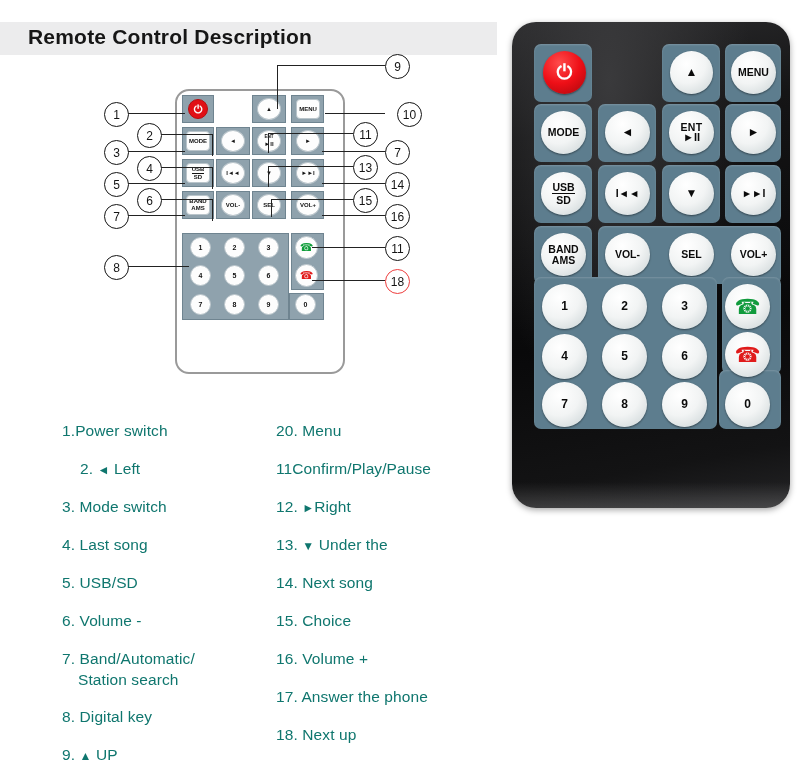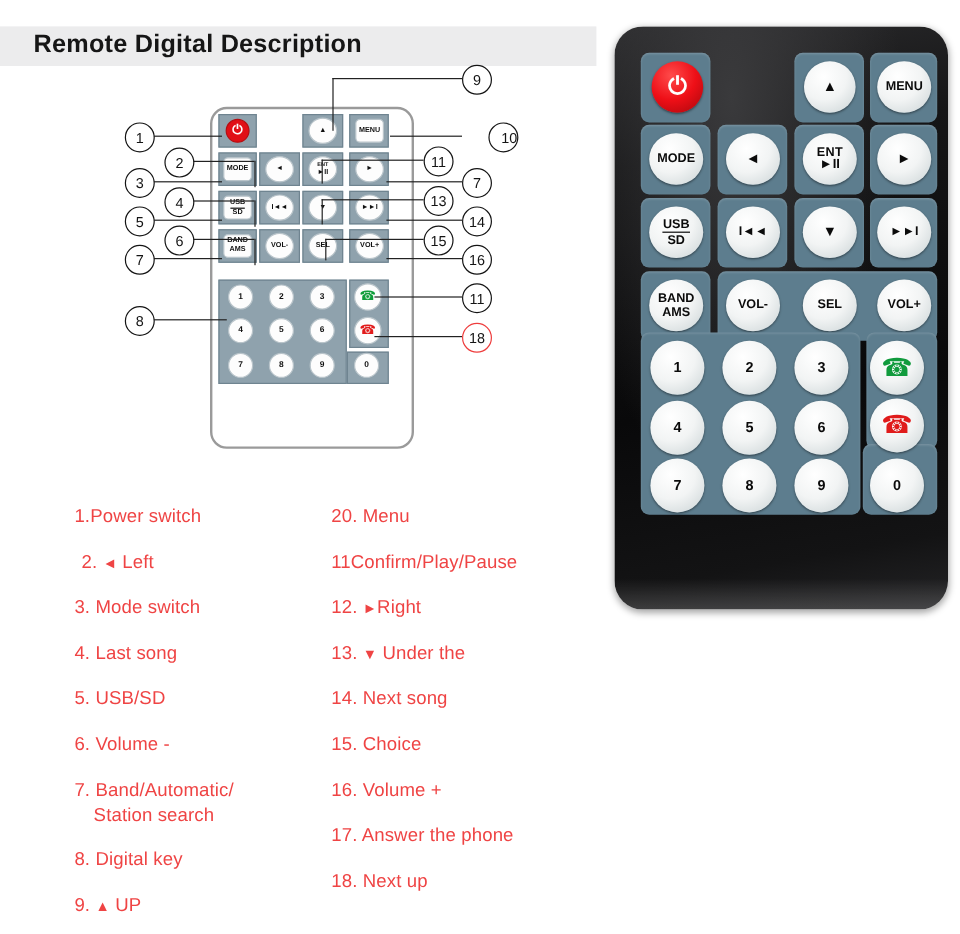--- a/index.html
+++ b/index.html
@@ -94,31 +94,31 @@
   .key .l2{display:block;}
   .key .ent1{display:block;font-size:10.5px;letter-spacing:.3px;}
   .key .ent2{display:block;font-size:11px;margin-top:-1px;}
   .usb-top{display:block;border-bottom:1.4px solid #0b0b0b;padding-bottom:.5px;}
   .usb-bot{display:block;padding-top:.5px;}
   .glyph-green{color:#119b3d;font-size:21px;line-height:1;}
   .glyph-red{color:#e01b1b;font-size:21px;line-height:1;}
 
   
   .legend-item{
-    position:absolute;font-size:15.5px;color:#ef4444;white-space:nowrap;
+    position:absolute;font-size:15.5px;color:#0f766e;white-space:nowrap;
     letter-spacing:.1px;
   }
   .legend-item .sub{display:block;margin-left:16px;margin-top:3px;}
   .glyph{font-size:12px;}
 </style>
 </head>
 <body>
 
 <div id="title-band"></div>
-<div id="title-text">Remote Digital Description</div>
+<div id="title-text">Remote Control Description</div>
 
 <div id="diagram">
 
   <div id="art-body"></div>
 
   <div class="lead" style="left:127px;top:58px;width:58px;"></div>
   <div class="lead" style="left:160px;top:79px;width:52px;"></div>
   <div class="lead" style="left:127px;top:96px;width:58px;"></div>
   <div class="lead" style="left:160px;top:112px;width:52px;"></div>
   <div class="lead" style="left:127px;top:128px;width:58px;"></div>
@@ -283,21 +283,21 @@
   <div class="callout" style="left:104px;top:149px;">
       <span>7</span>
     </div>
   <div class="callout" style="left:104px;top:200px;">
       <span>8</span>
     </div>
 
   <div class="callout" style="left:385px;top:-1px;">
       <span>9</span>
     </div>
-  <div class="callout" style="left:407px;top:47px;justify-content:flex-end;">
+  <div class="callout" style="left:397px;top:47px;">
       <span>10</span>
     </div>
   <div class="callout" style="left:353px;top:67px;">
       <span>11</span>
     </div>
   <div class="callout" style="left:385px;top:85px;">
       <span>7</span>
     </div>
   <div class="callout" style="left:353px;top:100px;">
       <span>13</span>
@@ -433,21 +433,21 @@
     <span class="glyph-green">☎</span>
   </div>
   <div class="key" style="left:213px;top:310px;width:45px;height:45px;">
     <span class="glyph-red">☎</span>
   </div>
 </div>
 
 <div class="legend-item" style="left:62px;top:422px;">
   <span>1.</span><span>Power switch</span>
 </div>
-<div class="legend-item" style="left:68px;top:460px;text-align:center;">
+<div class="legend-item" style="left:80px;top:460px;text-align:center;">
   <span>2.</span>
   <span class="glyph">◄</span>
   <span>Left</span>
 </div>
 <div class="legend-item" style="left:62px;top:498px;">
   <span>3.</span>
   <span>Mode switch</span>
 </div>
 <div class="legend-item" style="left:62px;top:536px;">
   <span>4.</span>

